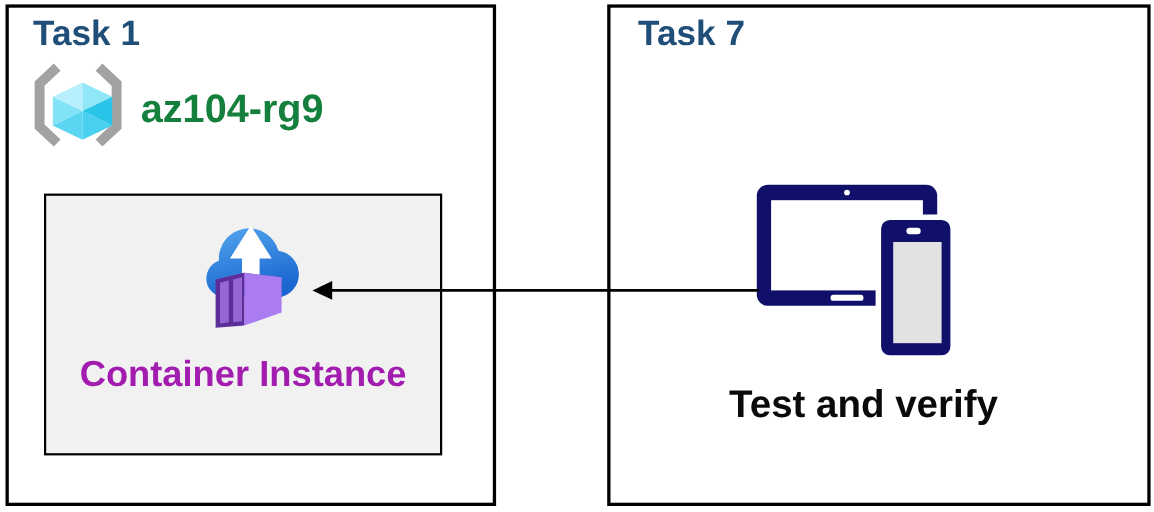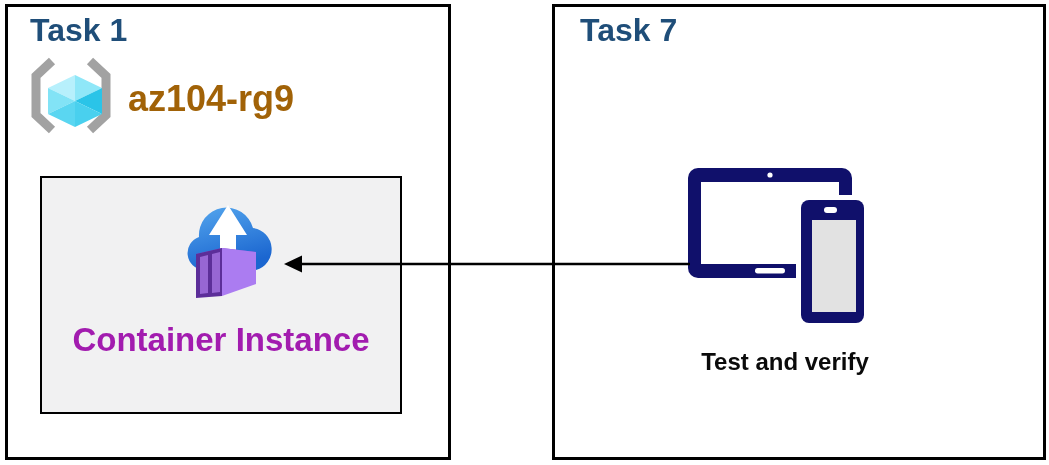--- a/index.html
+++ b/index.html
@@ -7,34 +7,34 @@
     position:relative;width:1049px;height:465px;background:#ffffff;
     font-family:"Liberation Sans",sans-serif;overflow:hidden;
   }
   .task-box{position:absolute;border:3px solid #000;background:#fff;box-sizing:border-box;}
   #task1-box{left:5px;top:4px;width:446px;height:456px;}
   #task2-box{left:552px;top:4px;width:494px;height:456px;}
   .task-title{position:absolute;font-size:32px;font-weight:bold;color:#1F4E79;letter-spacing:0px;}
   #task1-title{left:30px;top:12px;}
   #task2-title{left:580px;top:12px;}
   #rg-icon{position:absolute;left:26px;top:56px;width:90px;height:78px;}
-  #rg-name{position:absolute;left:128px;top:78px;font-size:36px;font-weight:bold;color:#a16207;}
+  #rg-name{position:absolute;left:128px;top:78px;font-size:36px;font-weight:bold;color:#15803d;}
   #container-box{
     position:absolute;left:40px;top:176px;width:362px;height:238px;
     background:#F1F1F2;border:2px solid #000;box-sizing:border-box;
   }
   #aci-icon{position:absolute;left:182px;top:192px;width:94px;height:110px;}
   #container-label{
     position:absolute;left:40px;top:321px;width:362px;text-align:center;
     font-size:33px;font-weight:bold;color:#a21caf;
   }
   #devices-icon{position:absolute;left:678px;top:158px;width:200px;height:175px;}
   #test-label{
     position:absolute;left:635px;top:348px;width:300px;text-align:center;
-    font-size:24px;font-weight:bold;color:#0a0a0a;
+    font-size:35px;font-weight:bold;color:#0a0a0a;
   }
   #arrow-svg{position:absolute;left:282px;top:250px;width:410px;height:28px;}
 </style>
 </head>
 <body>
 
 <div class="canvas">
 
   <div class="task-box" id="task1-box"></div>
   <div class="task-title" id="task1-title">Task 1</div>

